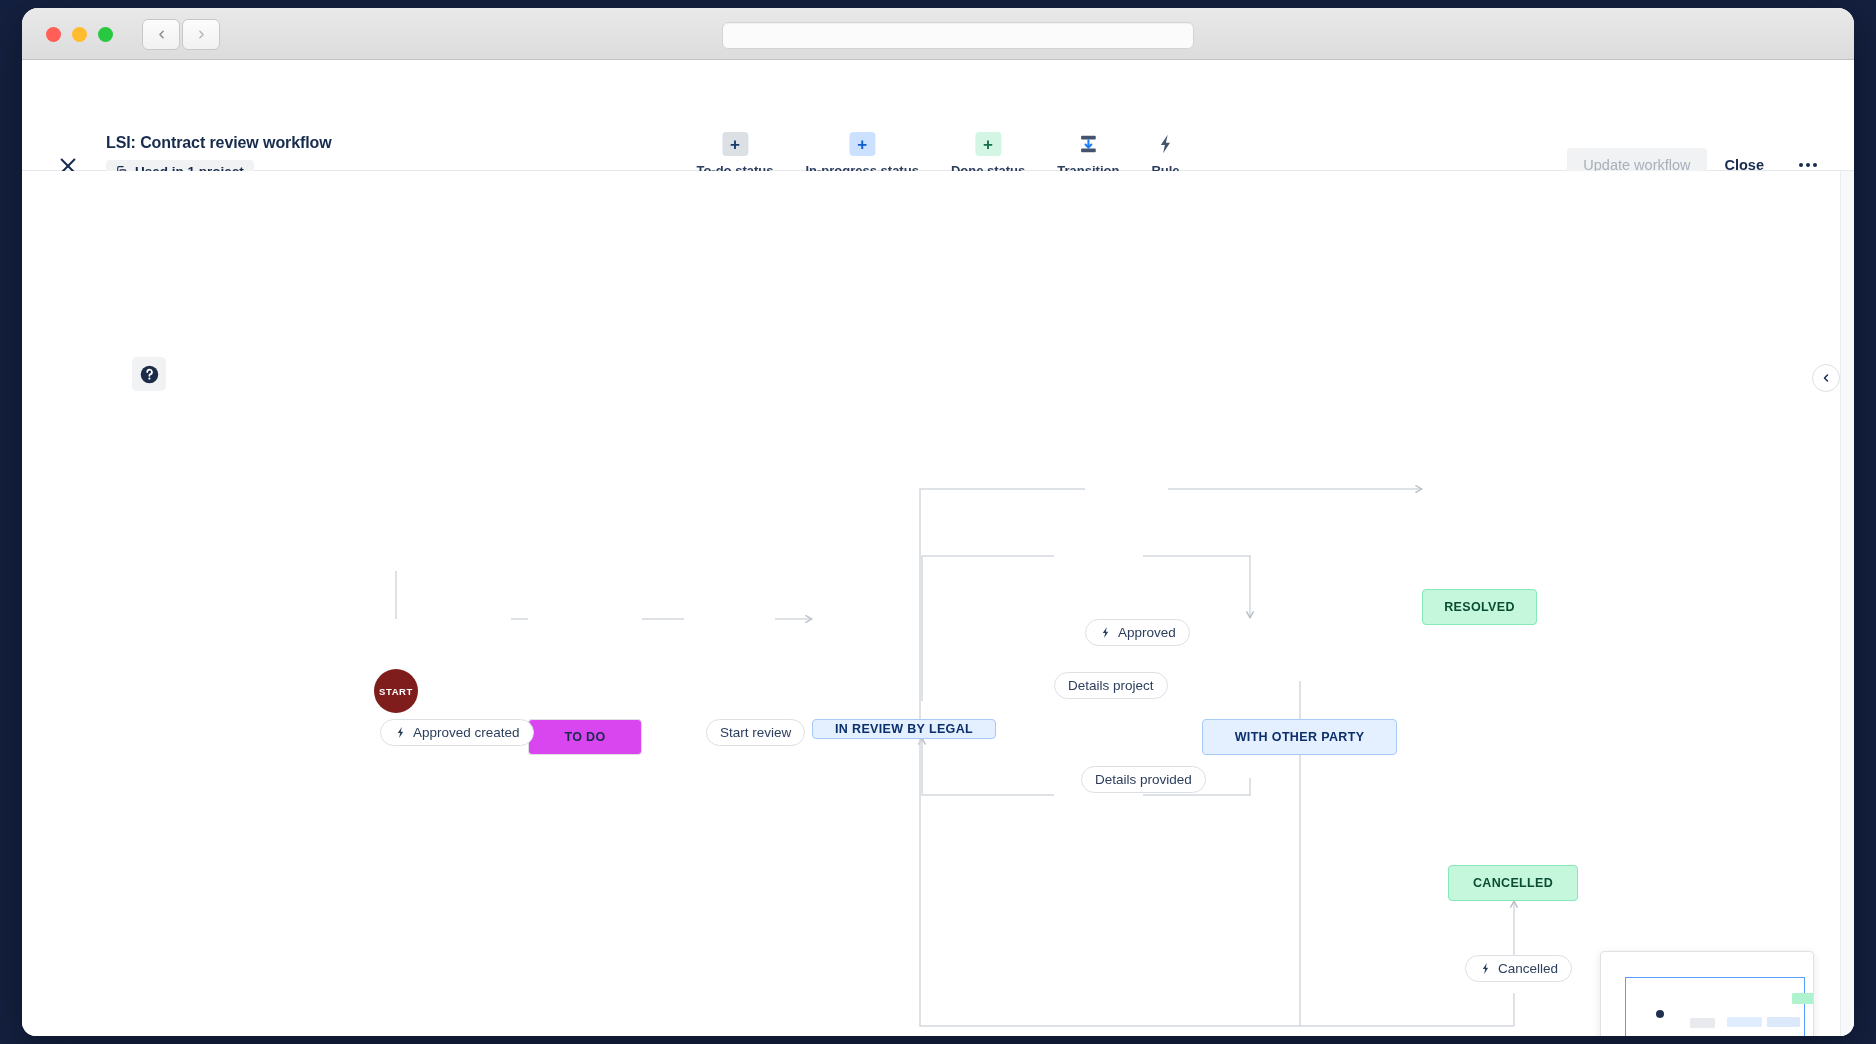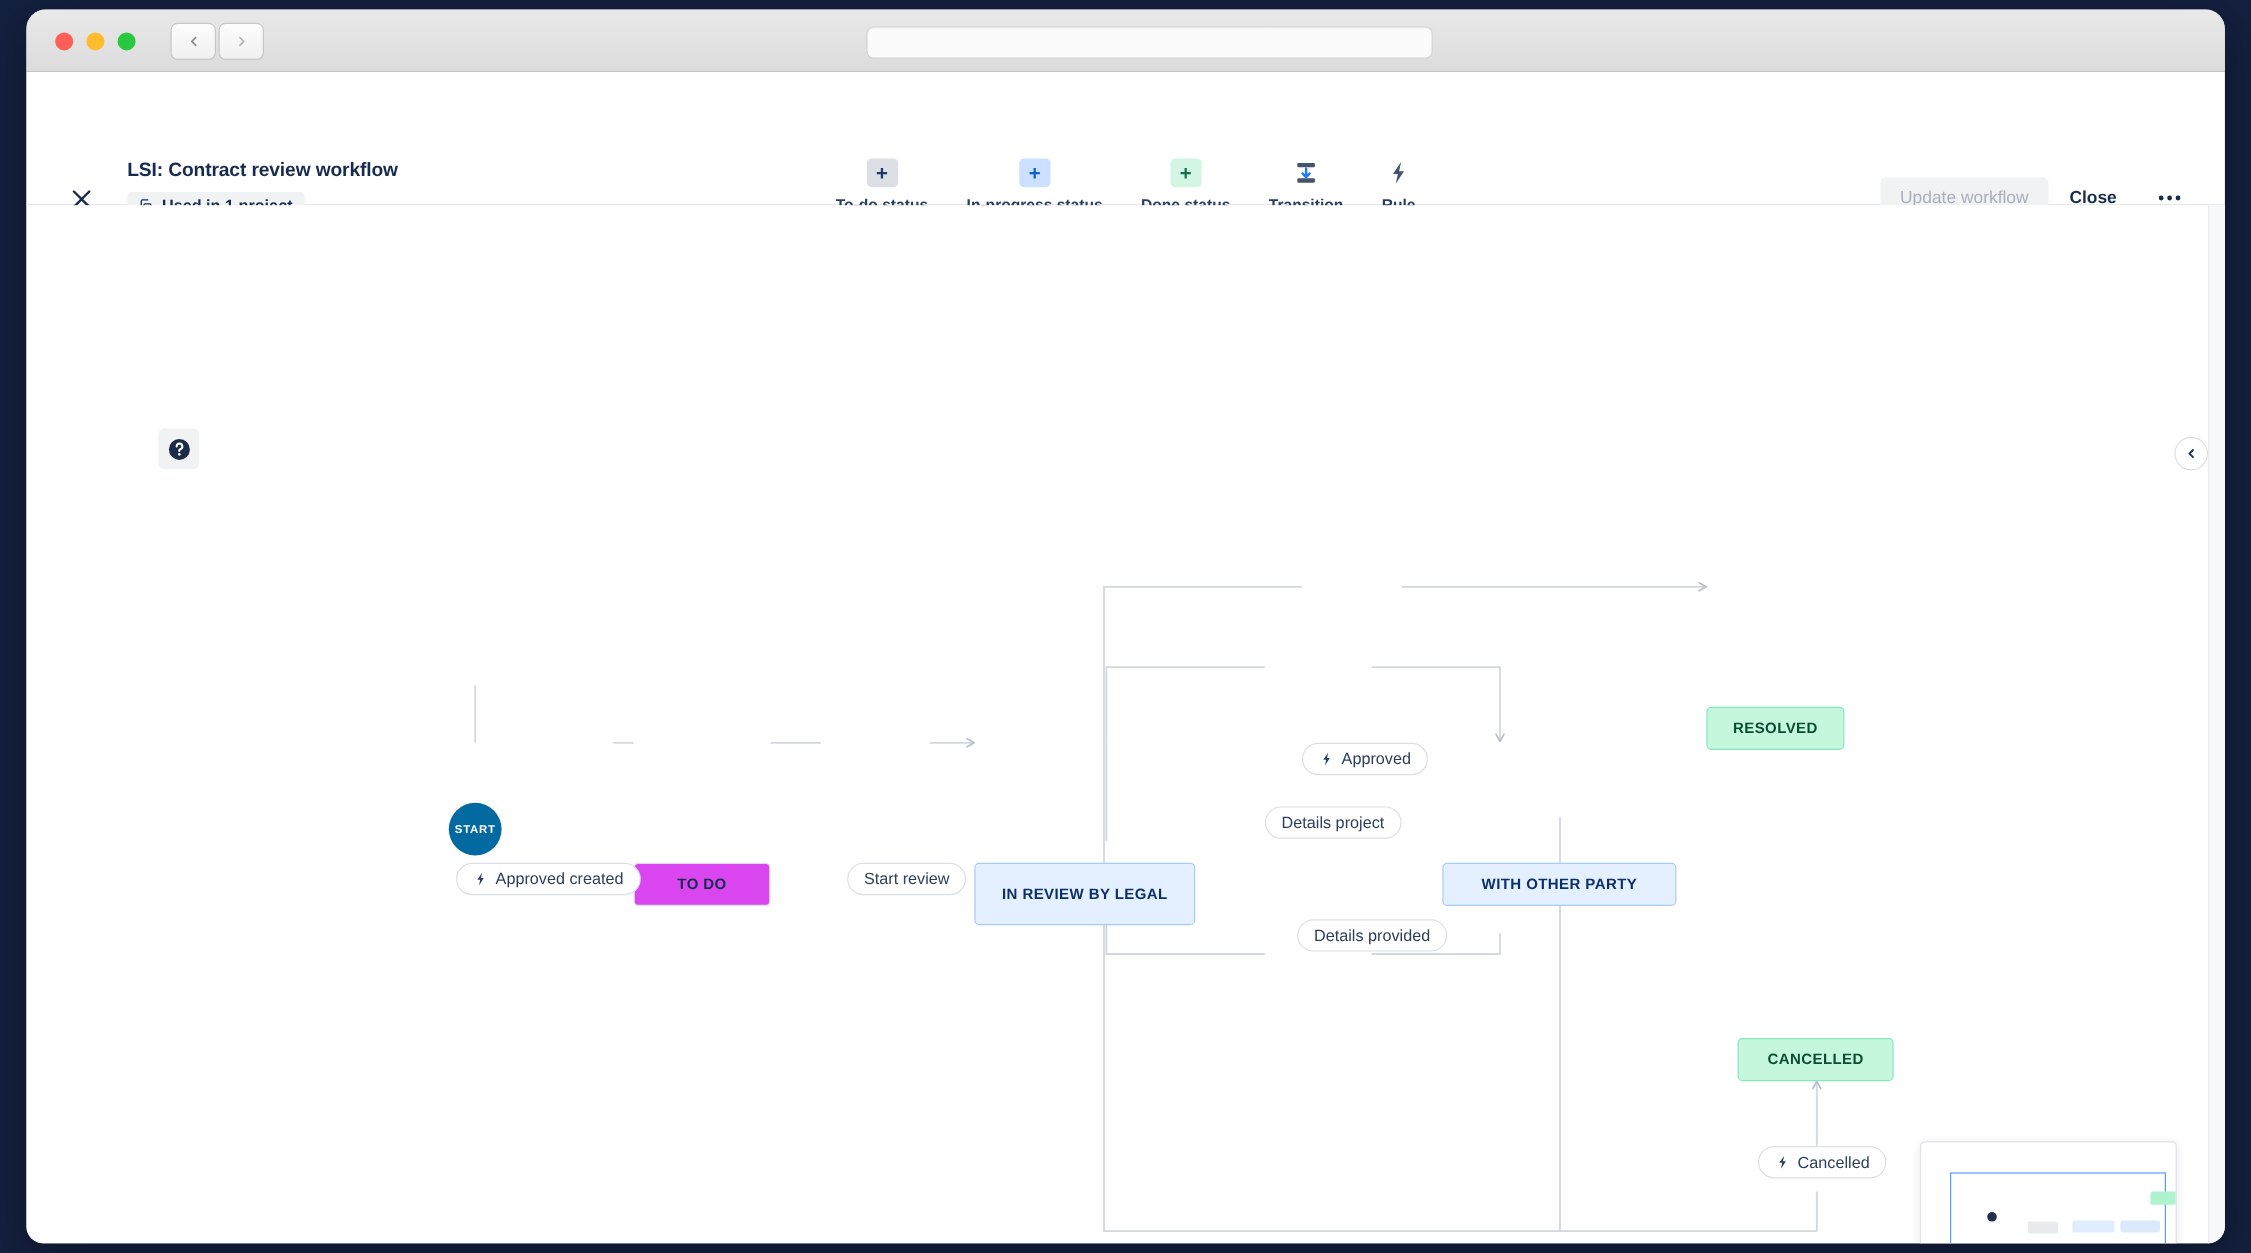--- a/index.html
+++ b/index.html
@@ -245,21 +245,21 @@
     white-space: nowrap;
   }
   .node.todo { background:#d946ef; border:1.5px solid #dcdfe4; color:#172b4d; }
   .node.prog { background:#e4f0ff; border:1.5px solid #a7cbf7; color:#0b2f6b; }
   .node.done { background:#c5f7dd; border:1.5px solid #84e8b8; color:#0b4d33; }
 
   #start-node {
     position: absolute;
     width: 44px; height: 44px;
     border-radius: 50%;
-    background: #0369a1;
+    background: #7f1d1d;
     color: #ffffff;
     display: flex; align-items: center; justify-content: center;
     font-size: 9.5px;
     font-weight: bold;
     letter-spacing: 0.6px;
     z-index: 3;
     cursor: pointer;
   }
 
   .pill {
@@ -460,21 +460,21 @@
         </svg>
         <span>Approved created</span>
       </span>
 
       <div class="node todo" style="left:506px; top:548px; width:114px; height:36px;">TO DO</div>
 
       <span class="pill" style="left:684px; top:548px;">
         <span>Start review</span>
       </span>
 
-      <div class="node prog" style="left:790px; top:548px; width:184px; height:52px;">IN REVIEW BY LEGAL</div>
+      <div class="node prog" style="left:790px; top:548px; width:184px; height:20px;">IN REVIEW BY LEGAL</div>
 
       <div class="node prog" style="left:1180px; top:548px; width:195px; height:36px;">WITH OTHER PARTY</div>
 
       <span class="pill" style="left:1063px; top:418px;margin-top:30px;">
         <svg width="13" height="13" viewBox="0 0 24 24">
           <path d="M14.5 2 7 13h4.4L9.5 22 17 10.5h-4.5L14.5 2z" fill="#2c3e5d"></path>
         </svg>
         <span>Approved</span>
       </span>
 

